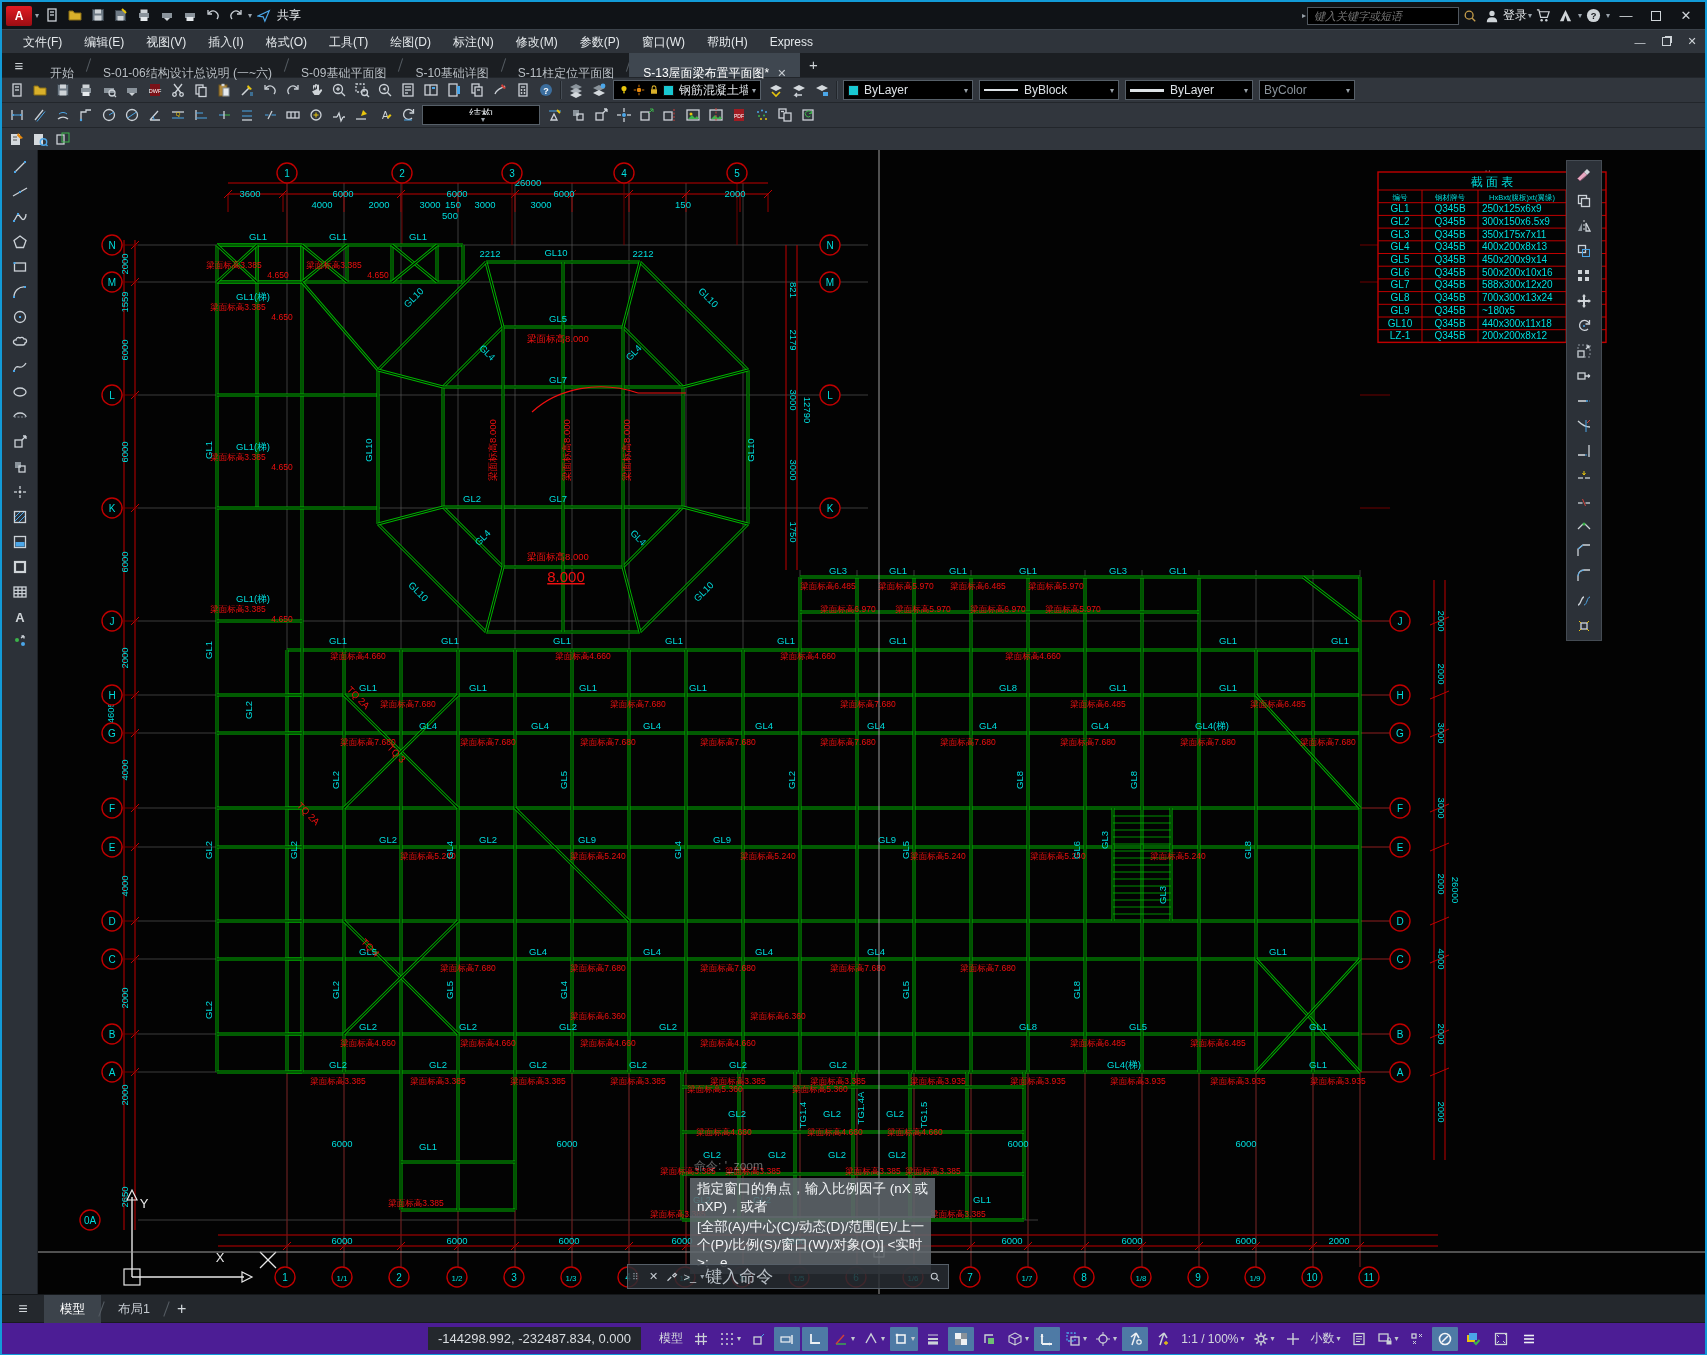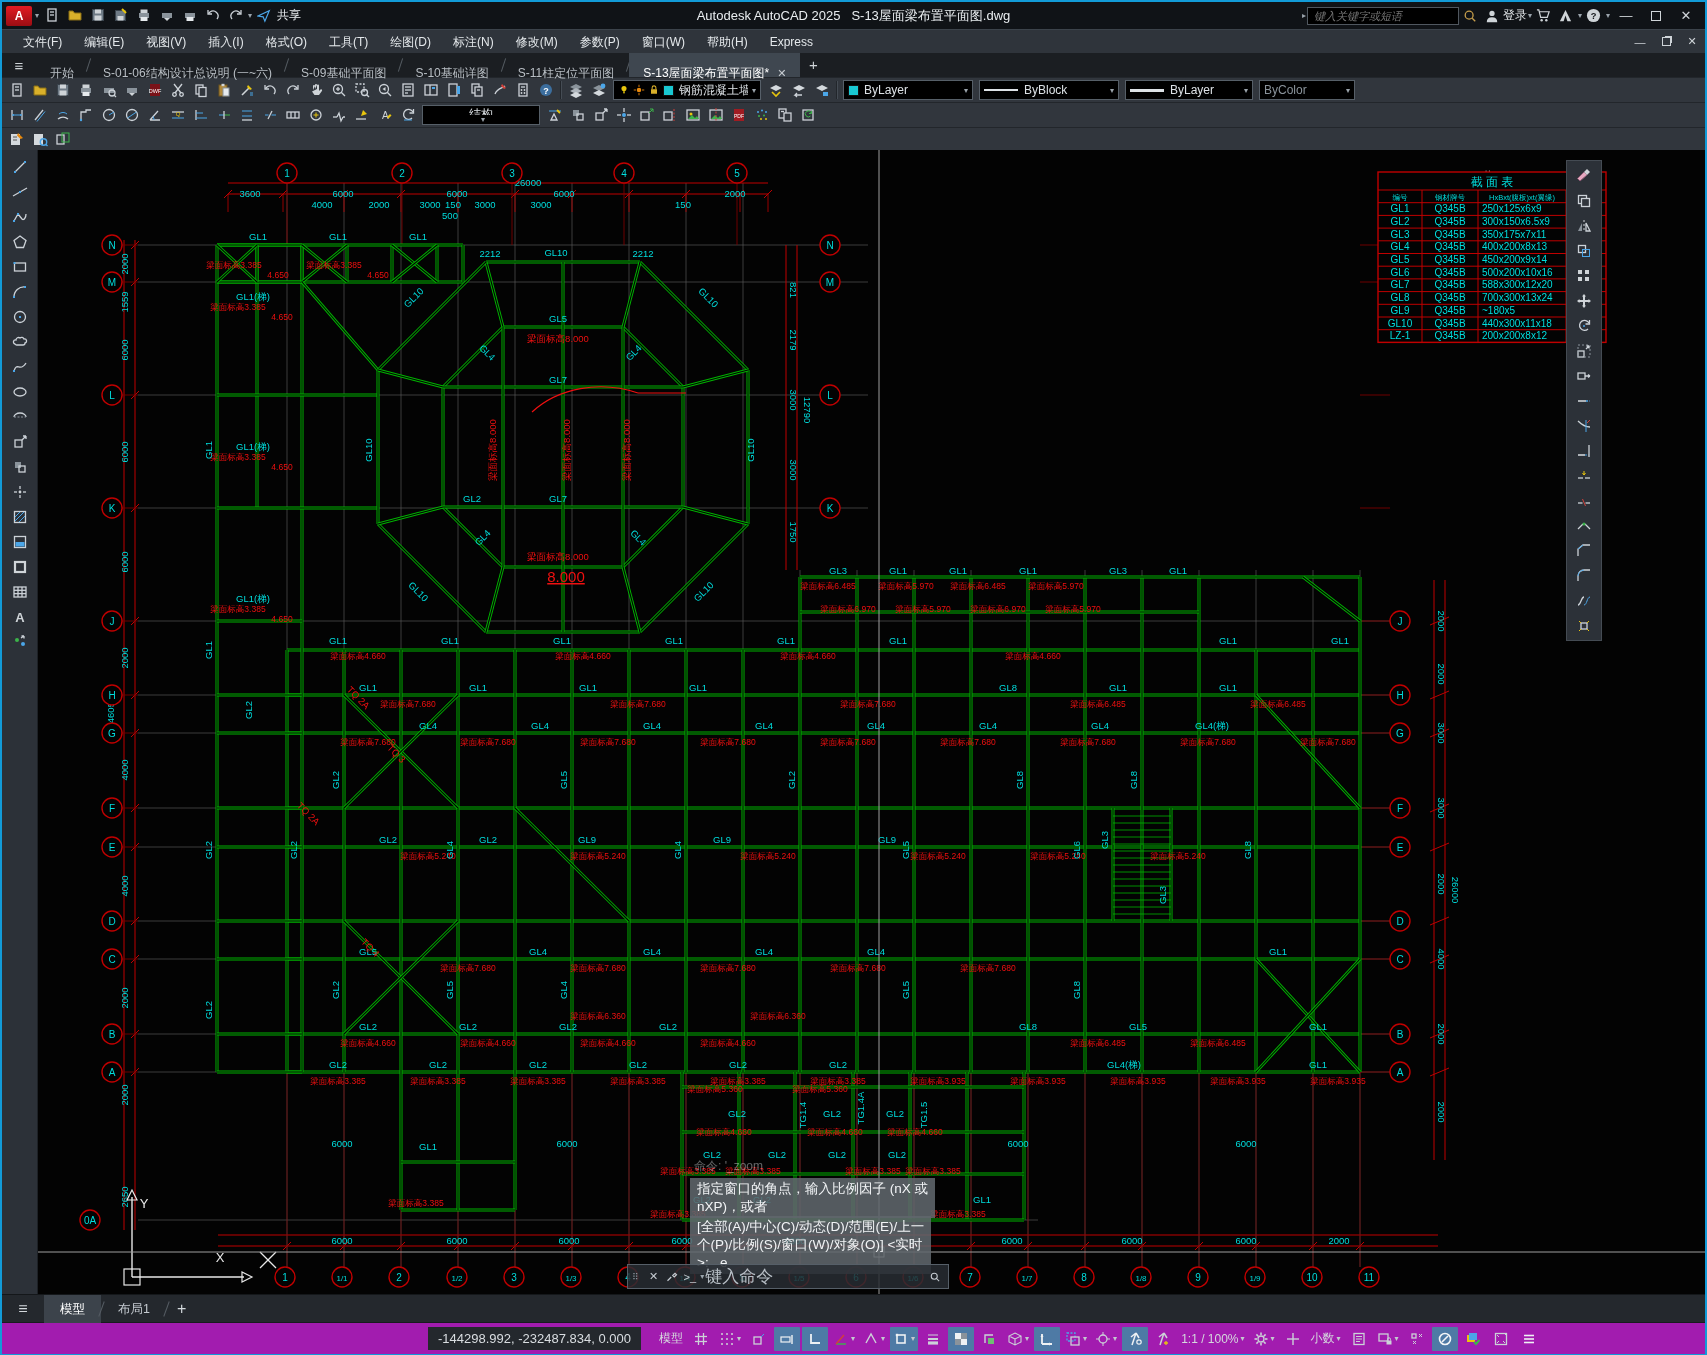--- a/index.html
+++ b/index.html
@@ -63,21 +63,21 @@
   #cmd-bar .prompt { color:#c6ccd2; font-size:11px; margin:0 3px; }
   #cmd-input { color:#b8bfc6; font-size:17px; margin-left:0; flex:1; }
   
   #layouttabs { height:28px; background:#24282d; display:flex; align-items:center; border-top:1px solid #14171a; }
   .lt-burger { width:42px; text-align:center; color:#d4d9dd; font-size:16px; cursor:pointer; }
   .ltab { height:28px; line-height:28px; padding:0 16px; color:#c4cad0; cursor:pointer; font-size:12.5px; }
   .ltab.active { background:#3c434b; color:#fff; }
   .lt-sep { width:1px; height:16px; background:#555c63; transform:rotate(20deg); }
   .lt-plus { color:#d4d9dd; font-size:16px; padding:0 10px; cursor:pointer; }
   
-  #statusbar { height:32px; background:#a21caf; display:flex; align-items:center; padding:0 6px; border-top:1px solid #181b1f; }
+  #statusbar { height:32px; background:#4c1d95; display:flex; align-items:center; padding:0 6px; border-top:1px solid #181b1f; }
   #coords { color:#d9dde1; font-size:13px; margin-left:420px; margin-right:14px; background:#24282d; padding:4px 10px; }
   .sbtn { min-width:26px; height:24px; display:inline-flex; align-items:center; justify-content:center; margin:0 1px;
           color:#d4d9dd; cursor:pointer; font-size:12px; padding:0 3px; border-radius:1px; }
   .sbtn.on { background:#4e7aa5; }
   .sbtn .ar { font-size:8px; color:#c3c9cf; margin-left:2px; }
   svg.ic { display:block; }
 </style>
 </head>
 <body>
 
@@ -135,23 +135,20 @@
             <path d="M13 3 v4 h-4" stroke="#ccd2d8" stroke-width="1.3" fill="none"></path>
           </svg>
         </span></span>
     <span class="caret">▾</span>
     <span class="qbtn">
       <svg class="ic" width="14" height="14" viewBox="0 0 16 16">
           <path d="M1 8 L14 2 L9 14 L7 9 Z" fill="none" stroke="#4ba6e8" stroke-width="1.4"></path>
         </svg>
     </span>
     <span class="share-lbl">共享</span>
-    <div id="tb-title">
-      <span>Autodesk AutoCAD 2025</span>&nbsp;&nbsp;&nbsp;<span>S-13屋面梁布置平面图.dwg</span>
-    </div>
     <div id="tb-right">
       <span class="caret">▸</span>
       <input id="tb-search" placeholder="键入关键字或短语" style="">
       <span class="qbtn">
         <svg class="ic" width="14" height="14" viewBox="0 0 16 16">
             <circle cx="7" cy="7" r="4.5" fill="none" stroke="#c9a04c" stroke-width="1.5"></circle>
             <line x1="10.5" y1="10.5" x2="14" y2="14" stroke="#c9a04c" stroke-width="1.5"></line>
           </svg>
       </span>
       <span class="qbtn">

